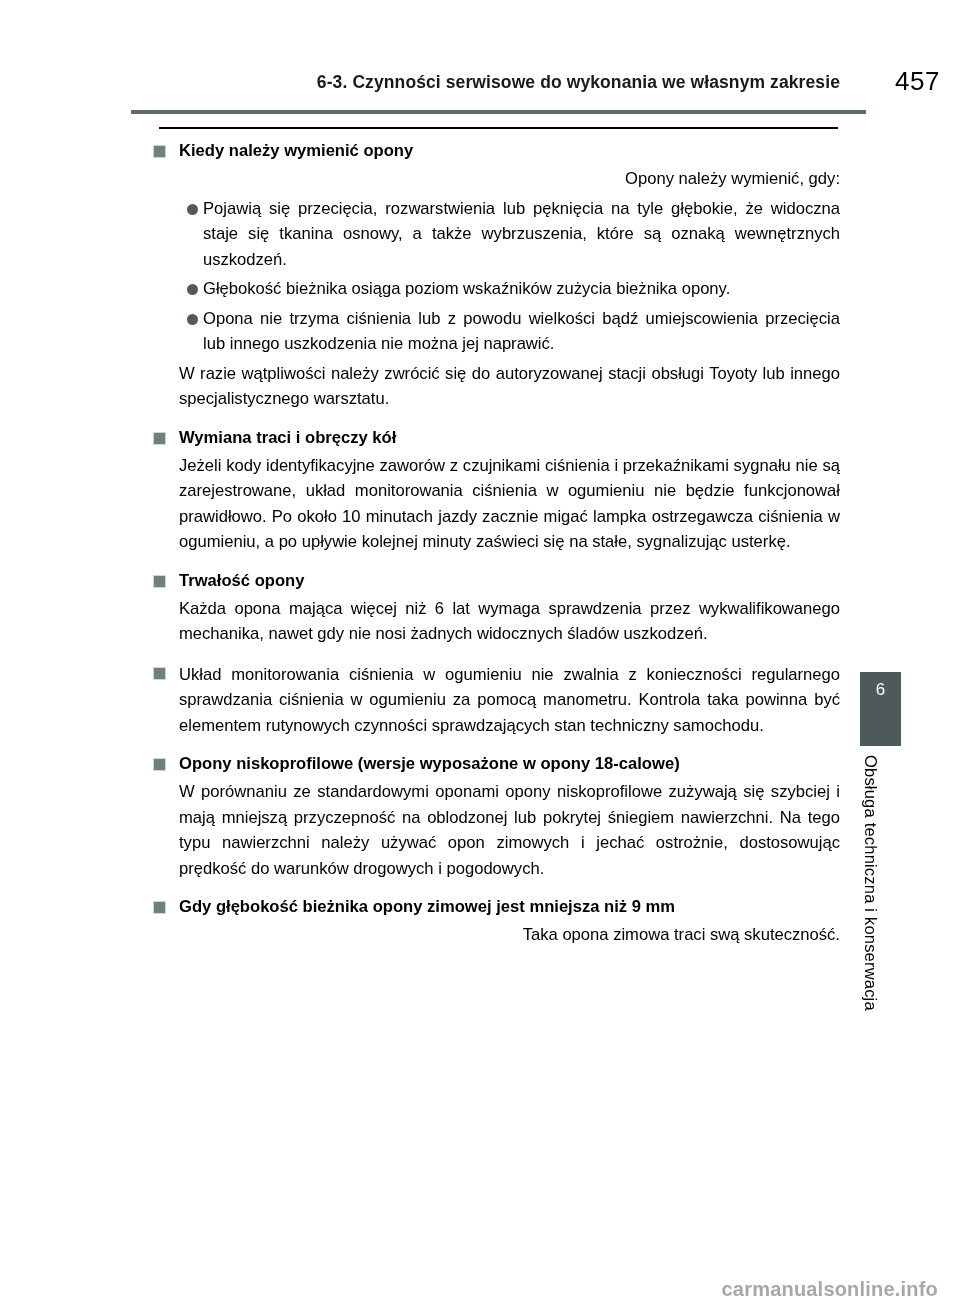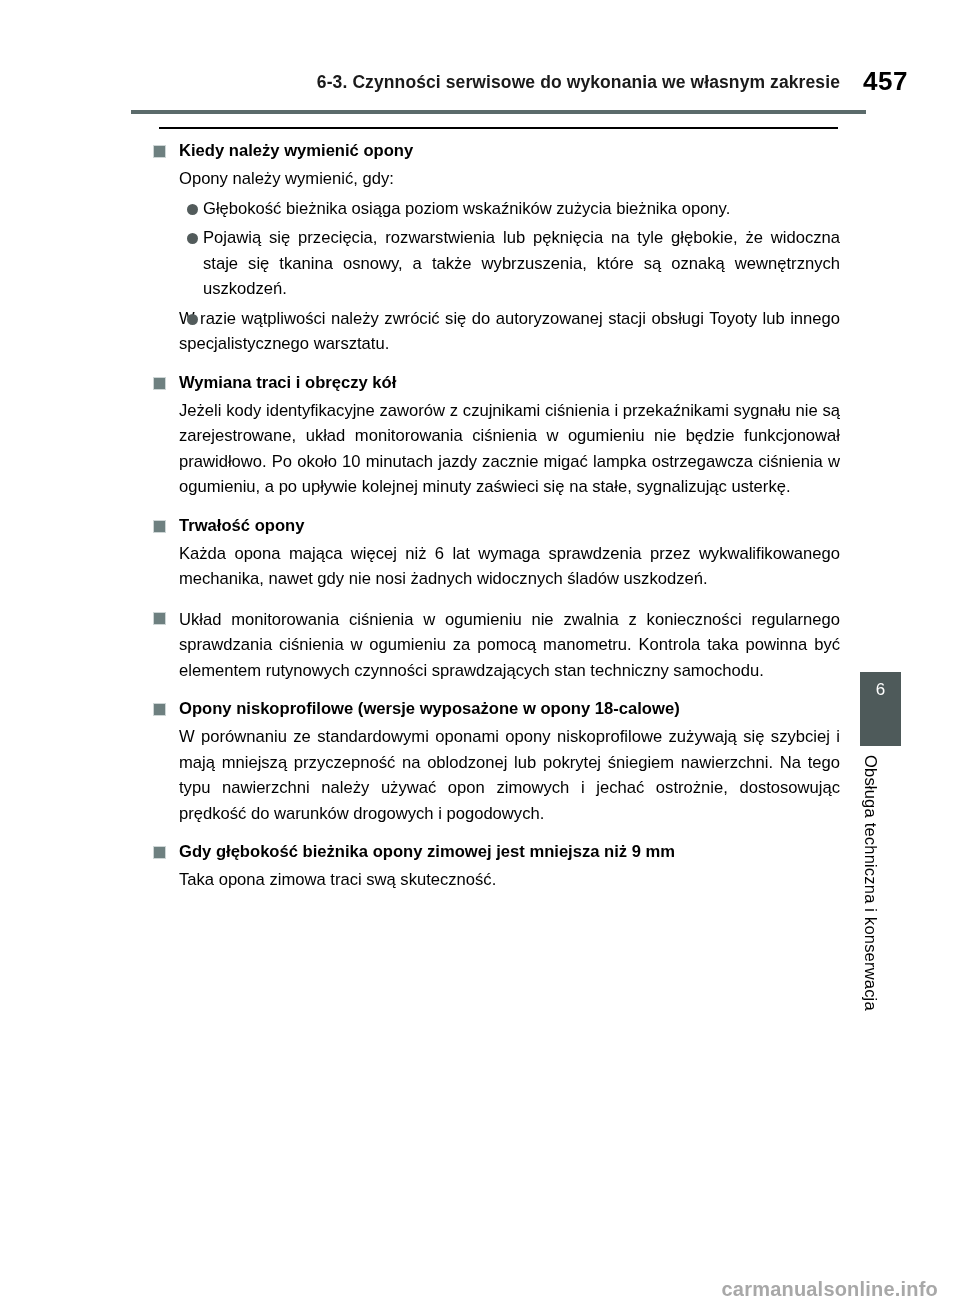--- a/index.html
+++ b/index.html
@@ -29,24 +29,24 @@
     right: 120px;
     top: 0;
     font-size: 17.5px;
     font-weight: bold;
     color: #1a1a1a;
     letter-spacing: 0.1px;
     white-space: nowrap;
   }
   #page-number {
     position: absolute;
-    right: 52px;
+    right: 20px;
     top: -6px;
     font-size: 26px;
-    font-weight: bold;
+    font-weight: normal;
     color: #000;
     letter-spacing: 0.5px;
   }
 
   
   #header-rule {
     position: absolute;
     left: 131px;
     top: 110px;
     width: 735px;
@@ -92,21 +92,21 @@
 
   .para {
     margin: 0 0 4px 0;
     padding-left: 27px;
     font-size: 16.6px;
     line-height: 25.5px;
     text-align: justify;
     text-justify: inter-word;
     color: #000;
   }
-  .para.nojust { text-align: left; }
+  .para.nojust { text-align: right; }
 
   .bullet {
     position: relative;
     margin: 0 0 4px 0;
     padding-left: 51px;
     font-size: 16.6px;
     line-height: 25.5px;
     text-align: justify;
     color: #000;
   }
@@ -171,23 +171,23 @@
   <div id="header-title">6-3. Czynności serwisowe do wykonania we własnym zakresie</div>
   <div id="page-number">457</div>
 </div>
 
 <div id="header-rule"></div>
 <div id="content-rule"></div>
 
 <div id="content">
     <div class="heading"><span class="sq"></span><span>Kiedy należy wymienić opony</span></div>
     <div class="para nojust">Opony należy wymienić, gdy:</div>
+    <div class="bullet"><span class="dot"></span><span>Pojawią się przecięcia, rozwarstwienia lub pęknięcia na tyle głębokie, że widoczna staje się tkanina osnowy, a także wybrzuszenia, które są oznaką wewnętrznych uszkodzeń.</span></div>
     <div class="bullet nojust"><span class="dot"></span><span>Głębokość bieżnika osiąga poziom wskaźników zużycia bieżnika opony.</span></div>
-    <div class="bullet"><span class="dot"></span><span>Pojawią się przecięcia, rozwarstwienia lub pęknięcia na tyle głębokie, że widoczna staje się tkanina osnowy, a także wybrzuszenia, które są oznaką wewnętrznych uszkodzeń.</span></div>
-    <div class="bullet"><span class="dot"></span></div>
+    <div class="bullet"><span class="dot"></span><span>Opona nie trzyma ciśnienia lub z powodu wielkości bądź umiejscowienia przecięcia lub innego uszkodzenia nie można jej naprawić.</span></div>
     <div class="para">W razie wątpliwości należy zwrócić się do autoryzowanej stacji obsługi Toyoty lub innego specjalistycznego warsztatu.</div>
     <div class="gap-md"></div>
     <div class="heading"><span class="sq"></span><span>Wymiana traci i obręczy kół</span></div>
     <div class="para">Jeżeli kody identyfikacyjne zaworów z czujnikami ciśnienia i przekaźnikami sygnału nie są zarejestrowane, układ monitorowania ciśnienia w ogumieniu nie będzie funkcjonował prawidłowo. Po około 10 minutach jazdy zacznie migać lampka ostrzegawcza ciśnienia w ogumieniu, a po upływie kolejnej minuty zaświeci się na stałe, sygnalizując usterkę.</div>
     <div class="gap-md"></div>
     <div class="heading"><span class="sq"></span><span>Trwałość opony</span></div>
     <div class="para">Każda opona mająca więcej niż 6 lat wymaga sprawdzenia przez wykwalifikowanego mechanika, nawet gdy nie nosi żadnych widocznych śladów uszkodzeń.</div>
     <div class="gap-md"></div>
     <div class="heading"><span class="sq"></span></div>
     <div class="para">Układ monitorowania ciśnienia w ogumieniu nie zwalnia z konieczności regularnego sprawdzania ciśnienia w ogumieniu za pomocą manometru. Kontrola taka powinna być elementem rutynowych czynności sprawdzających stan techniczny samochodu.</div>

